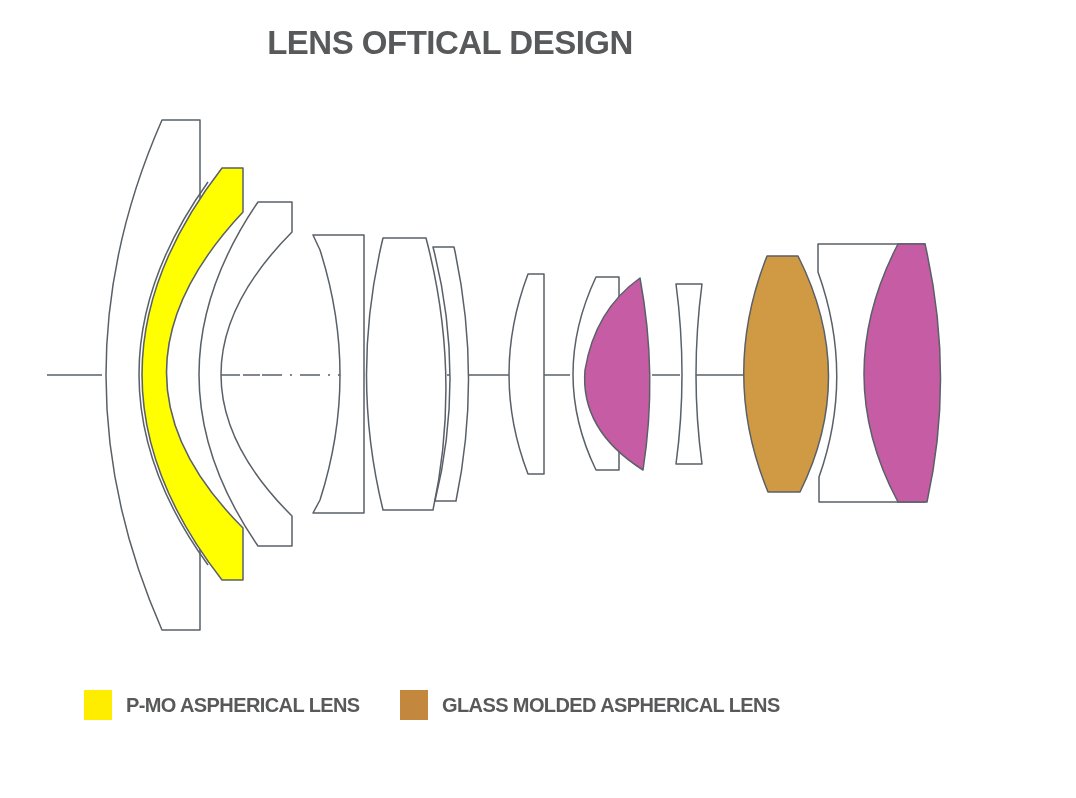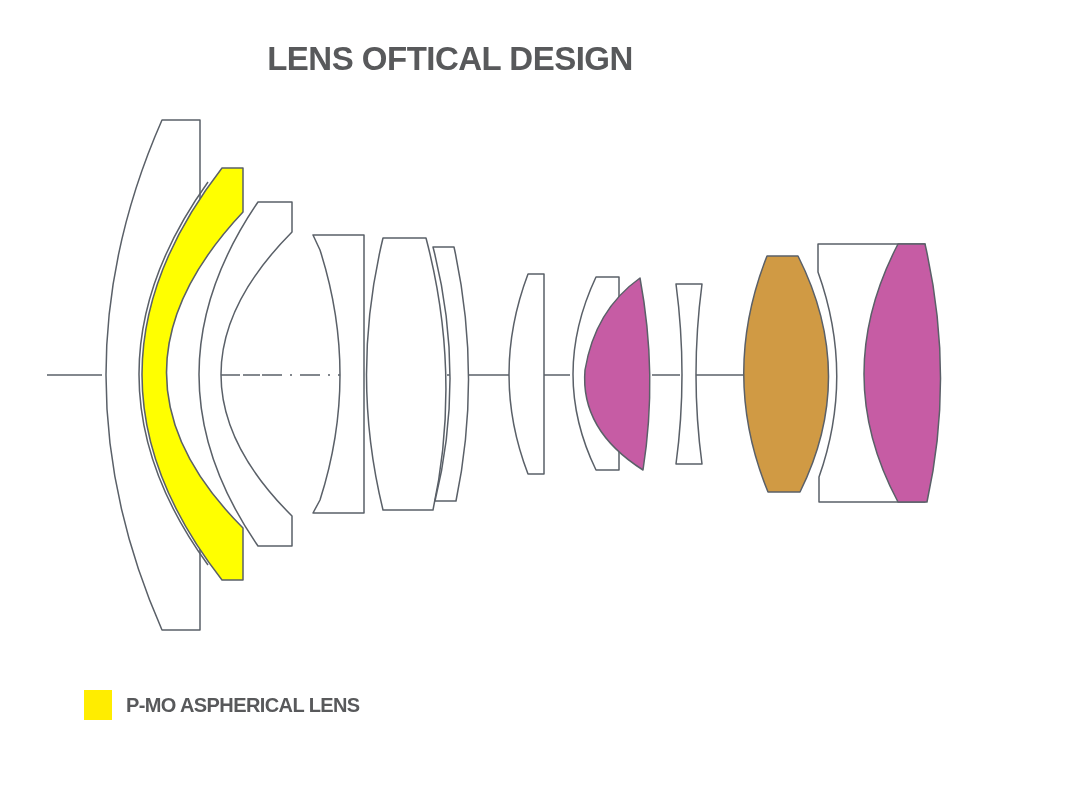--- a/index.html
+++ b/index.html
@@ -1,17 +1,17 @@
 <!DOCTYPE html>
 <html><head>
 <meta charset="utf-8">
 <style>
   html, body { margin: 0; padding: 0; background: #ffffff; }
   body { width: 1076px; height: 798px; position: relative; overflow: hidden; font-family: "Liberation Sans", sans-serif; }
-  .title { position: absolute; left: 0; top: 40px; width: 900px; text-align: center; font-size: 33px; font-weight: bold; color: #58595b; letter-spacing: -0.5px; }
+  .title { position: absolute; left: 0; top: 24px; width: 900px; text-align: center; font-size: 33px; font-weight: bold; color: #58595b; letter-spacing: -0.5px; }
   svg.diagram { position: absolute; left: 0; top: 0; }
   .legend { position: absolute; top: 690px; left: 0; width: 1076px; height: 34px; }
   .legend-item { position: absolute; top: 0; display: flex; align-items: center; }
   .swatch { width: 28px; height: 30px; display: inline-block; }
   .legend-label { margin-left: 14px; font-size: 20px; font-weight: bold; color: #58595b; letter-spacing: -0.6px; }
 </style>
 </head>
 <body>
 
 <div class="title" style="color: rgb(88, 89, 91);">LENS OFTICAL DESIGN</div>
@@ -61,13 +61,17 @@
 
     <path class="lens-fill" d="M898,244 L925,244 Q955,375 927,502 L898,502 Q830,375 898,244 Z" fill="#c65ca4"></path>
   </g>
 </svg>
 
 <div class="legend">
   <div class="legend-item" style="left:84px">
     <span class="swatch" style="background: rgb(255, 237, 0);"></span>
     <span class="legend-label">P-MO ASPHERICAL LENS</span>
   </div>
+  <div class="legend-item" style="left:400px">
+    <span class="swatch" style="background: rgb(196, 135, 62);"></span>
+    <span class="legend-label">GLASS MOLDED ASPHERICAL LENS</span>
+  </div>
 </div>
 
 </body></html>

